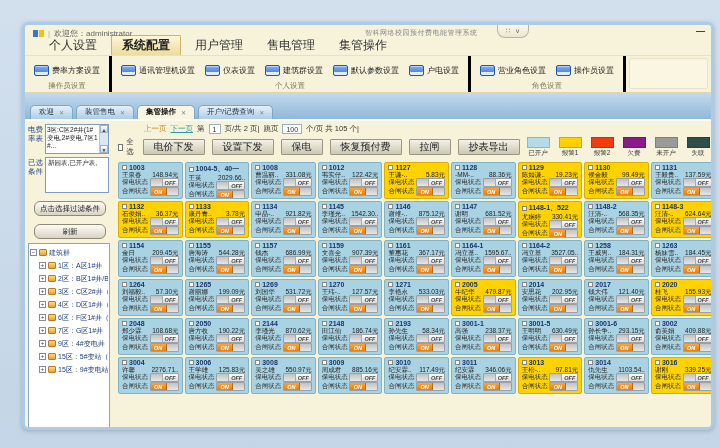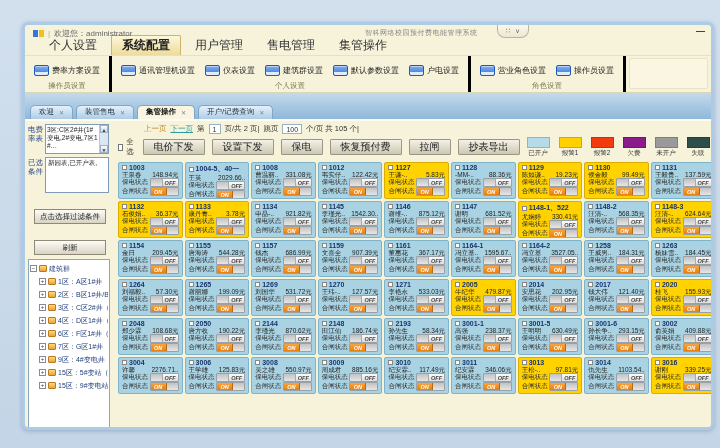--- a/index.html
+++ b/index.html
@@ -51,22 +51,22 @@
   
   .sidebar { width:89px; flex:0 0 auto; padding:3px 2px 0 3px; }
   .sbrow { display:flex; gap:2px; margin-bottom:3px; }
   .sblabel { width:15px; font-size:7.5px; color:#2b4a8b; line-height:1.15; padding-top:2px; }
   .listbox { position:relative; width:64px; height:30px; background:#fff; border:1px solid #7f9db9; display:flex; }
   .lbtext { flex:1; font-size:6.5px; line-height:8px; color:#222; padding:1px 1px; overflow:hidden; word-break:break-all; }
   .sbar { width:9px; background:#dde7f2; border-left:1px solid #b9c7d6; display:flex; flex-direction:column; }
   .sarrow { height:8px; font-size:5px; color:#345; text-align:center; line-height:8px; background:linear-gradient(#fdfdfd,#ccd6e2); border:1px solid #9fb2c6; cursor:pointer; }
   .strack { flex:1; }
   .condbox { width:64px; height:36px; background:#fff; border:1px solid #7f9db9; font-size:6.5px; line-height:8px; color:#222; padding:1px 2px; overflow:hidden; }
-  .sbtn { display:block; width:72px; margin:16px auto 4px; height:15px; font-size:7.5px; color:#222;
-    background:linear-gradient(#fdfcf6,#d9d4c2); border:1px solid #8e8a77; border-radius:0; cursor:pointer; font-family:inherit; }
+  .sbtn { display:block; width:72px; margin:8px auto 4px; height:15px; font-size:7.5px; color:#222;
+    background:linear-gradient(#fdfcf6,#d9d4c2); border:1px solid #8e8a77; border-radius:6px; cursor:pointer; font-family:inherit; }
   .treebox { width:82px; height:196px; background:#fff; border:1px solid #8aa8c0; padding:2px 1px; overflow:hidden; }
   .trow { display:flex; align-items:center; gap:2px; height:13px; white-space:nowrap; cursor:pointer; overflow:hidden; }
   .trow.child { padding-left:9px; }
   .exp { width:7px; height:7px; flex:0 0 auto; background:#fff; border:1px solid #889; font-size:6px; line-height:5px; text-align:center; color:#345; cursor:pointer; }
   .folder { width:8px; height:7px; flex:0 0 auto; background:linear-gradient(#ffd977,#e8a33d); border:1px solid #b97a1e; border-radius:1px; }
   .tlabel { font-size:7px; color:#1f3d7a; overflow:hidden; }
 
   
   .main { flex:1; padding:1px 5px 0 4px; display:flex; flex-direction:column; }
   .pagerow { height:13px; display:flex; align-items:center; gap:4px; padding-left:26px; font-size:7.5px; color:#333; }

